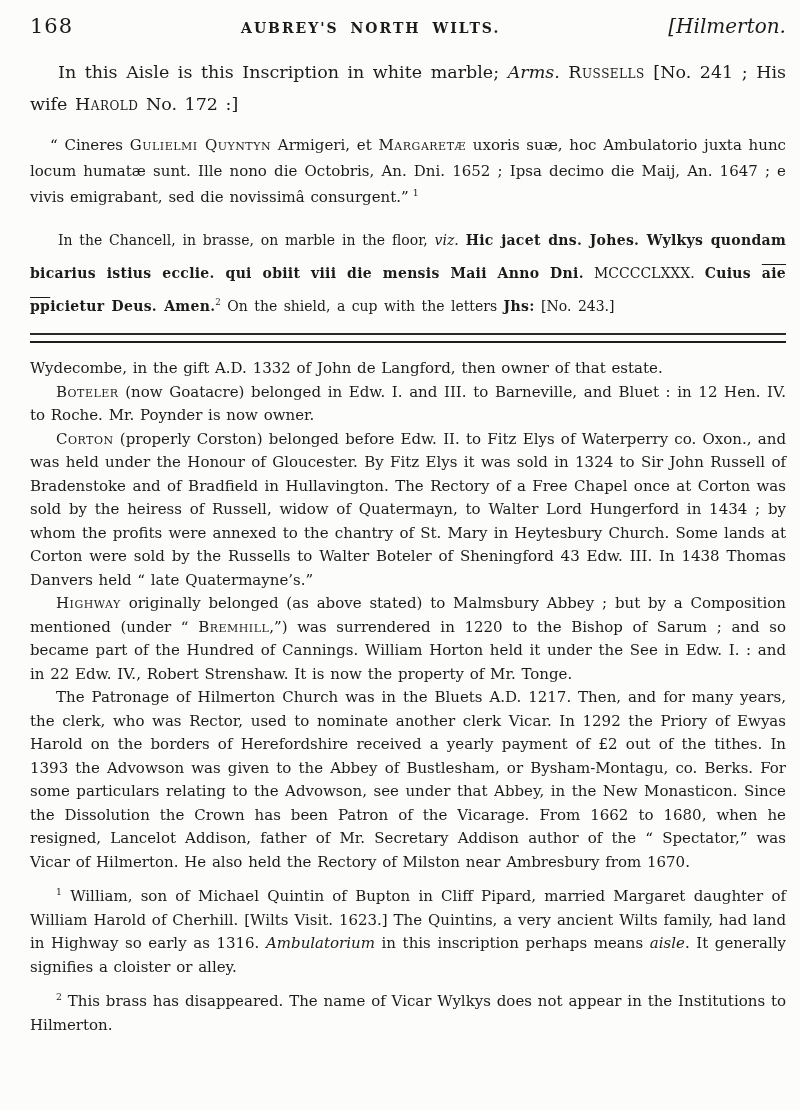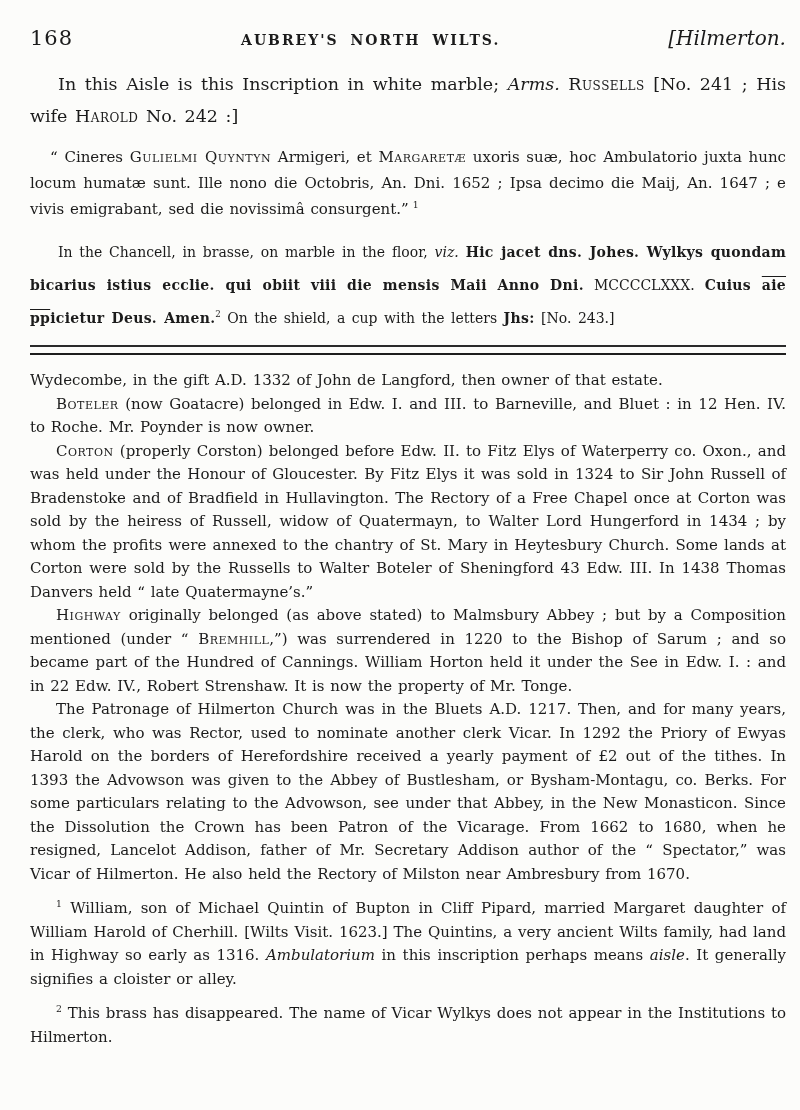--- a/index.html
+++ b/index.html
@@ -16,21 +16,21 @@
     padding: 12px 14px 0 30px;
     background: #fcfcfa;
     color: #1b1b1b;
     overflow: hidden;
   }
   
   .page-header {
     display: flex;
     align-items: baseline;
     justify-content: space-between;
-    margin-top: 14px;
+    margin-top: 2px;
   }
   .page-number { font-size: 21px; letter-spacing: 1px; }
   .running-title {
     font-size: 14px;
     font-weight: bold;
     letter-spacing: 2px;
     word-spacing: 5px;
     transform: scaleY(1.05);
   }
   .section-marker { font-style: italic; font-size: 20px; }
@@ -94,21 +94,21 @@
 
 <div class="page">
 
   <header class="page-header">
     <span class="page-number">168</span>
     <span class="running-title">AUBREY'S NORTH WILTS.</span>
     <span class="section-marker">[Hilmerton.</span>
   </header>
 
   <main>
-    <p class="para-aisle"><span class="run-normal">In this Aisle is this Inscription in white marble; </span><span class="run-italic">Arms.</span><span class="run-normal"> </span><span class="run-smallcaps">Russells</span><span class="run-normal"> [No. 241 ; His wife </span><span class="run-smallcaps">Harold</span><span class="run-normal"> No. 242 :]</span></p>
+    <p class="para-aisle"><span class="run-normal">In this Aisle is this Inscription in white marble; </span><span class="run-italic">Arms.</span><span class="run-normal"> </span><span class="run-smallcaps">Russells</span><span class="run-normal"> [No. 241 ; His wife </span><span class="run-smallcaps">Harold</span><span class="run-normal"> No. 172 :]</span></p>
     <p class="para-quote"><span class="run-normal">“ Cineres </span><span class="run-smallcaps">Gulielmi Quyntyn</span><span class="run-normal"> Armigeri, et </span><span class="run-smallcaps">Margaretæ</span><span class="run-normal"> uxoris suæ, hoc Ambulatorio juxta hunc locum humatæ sunt.  Ille nono die Octobris, An. Dni. 1652 ; Ipsa decimo die Maij, An. 1647 ; e vivis emigrabant, sed die novissimâ consurgent.”</span><span class="run-sup"> 1</span></p>
     <p class="para-chancell"><span class="run-normal">In the Chancell, in brasse, on marble in the floor, </span><span class="run-italic">viz.</span><span class="run-normal">  </span><span class="run-blackletter">Hic jacet dns. Johes. Wylkys quondam bicarius istius ecclie. qui obiit viii die mensis Maii Anno Dni.</span><span class="run-normal"> MCCCCLXXX.  </span><span class="run-blackletter">Cuius </span><span class="run-blackletter-ov">aie</span><span class="run-blackletter"> </span><span class="run-blackletter-ov">pp</span><span class="run-blackletter">icietur Deus. Amen.</span><span class="run-sup">2</span><span class="run-normal">  On the shield, a cup with the letters </span><span class="run-blackletter">Jhs:</span><span class="run-normal"> [No. 243.]</span></p>
   </main>
 
   <div class="footnote-divider"></div>
 
   <section class="footnotes">
     <p class="fn no-indent"><span class="run-normal">Wydecombe, in the gift A.D. 1332 of John de Langford, then owner of that estate.</span></p>
     <p class="fn"><span class="run-smallcaps">Boteler</span><span class="run-normal"> (now Goatacre) belonged in Edw. I. and III. to Barneville, and Bluet :  in 12 Hen. IV. to Roche.  Mr. Poynder is now owner.</span></p>
     <p class="fn"><span class="run-smallcaps">Corton</span><span class="run-normal"> (properly Corston) belonged before Edw. II. to Fitz Elys of Waterperry co. Oxon., and was held under the Honour of Gloucester.  By Fitz Elys it was sold in 1324 to Sir John Russell of Bradenstoke and of Bradfield in Hullavington.  The Rectory of a Free Chapel once at Corton was sold by the heiress of Russell, widow of Quatermayn, to Walter Lord Hungerford in 1434 ; by whom the profits were annexed to the chantry of St. Mary in Heytesbury Church.  Some lands at Corton were sold by the Russells to Walter Boteler of Sheningford 43 Edw. III.  In 1438 Thomas Danvers held “ late Quatermayne’s.”</span></p>

